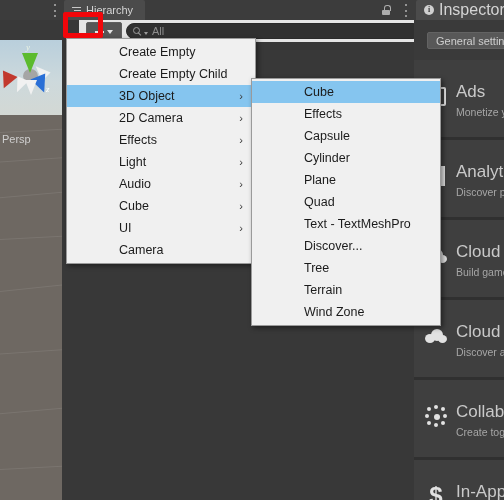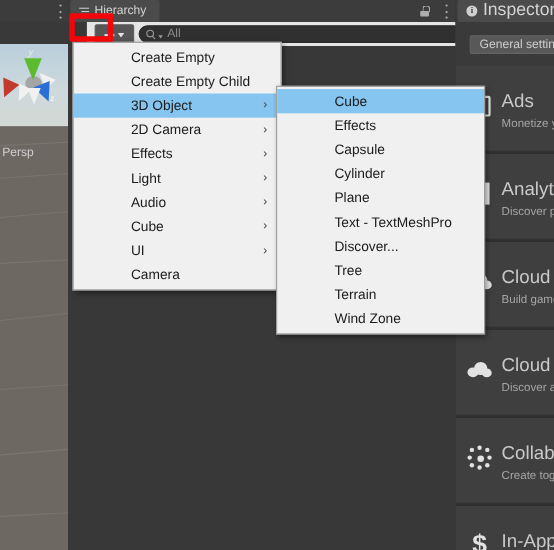--- a/index.html
+++ b/index.html
@@ -757,20 +757,23 @@
     <div class="menu-item">
       <span>Capsule</span>
     </div>
     <div class="menu-item">
       <span>Cylinder</span>
     </div>
     <div class="menu-item">
       <span>Plane</span>
     </div>
     <div class="menu-item">
+      <span>Quad</span>
+    </div>
+    <div class="menu-item">
       <span>Text - TextMeshPro</span>
     </div>
     <div class="menu-item">
       <span>Discover...</span>
     </div>
     <div class="menu-item">
       <span>Tree</span>
     </div>
     <div class="menu-item">
       <span>Terrain</span>

